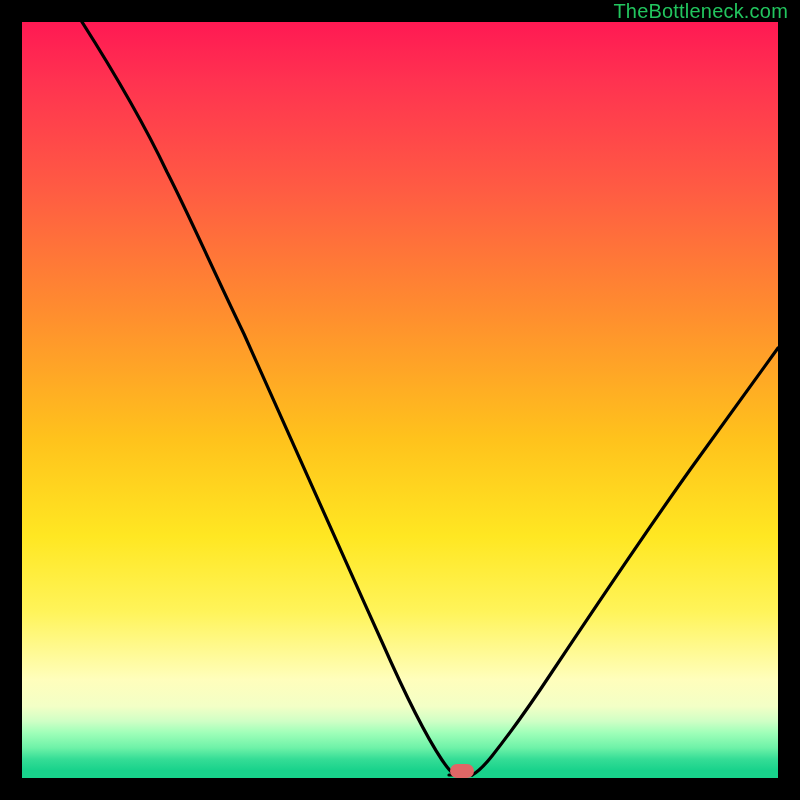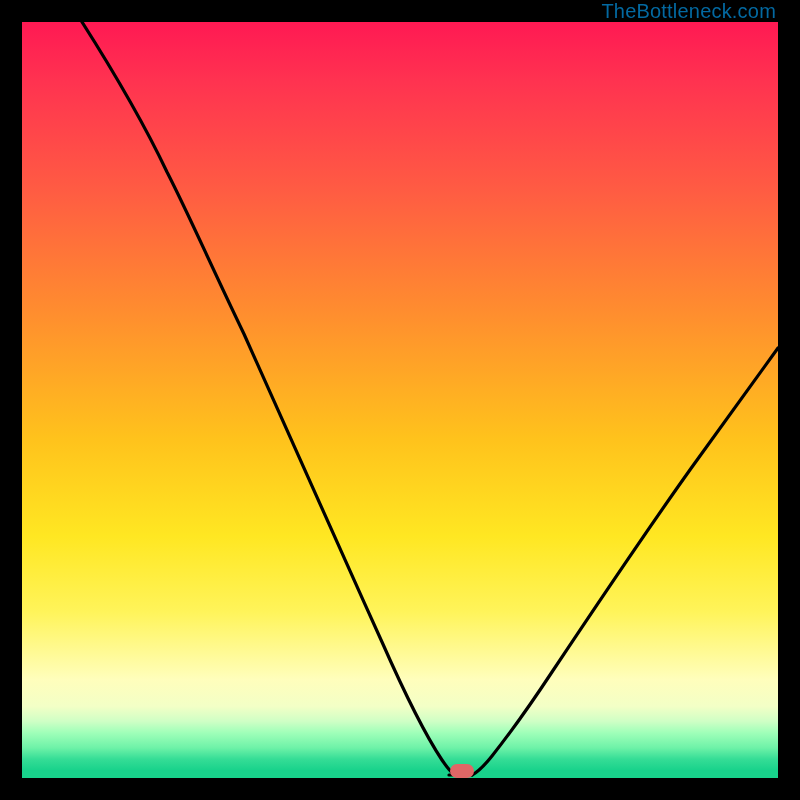--- a/index.html
+++ b/index.html
@@ -39,22 +39,22 @@
       #a0ffb9 94%,
       #6ef2a8 96%,
       #35dd96 97.5%,
       #18d28b 99%,
       #18d28b 100%
     );
   }
   .watermark {
     position: absolute;
     top: 0px;
-    right: 24px;
-    color: #0369a1;
+    right: 12px;
+    color: #22c55e;
     font-size: 20px;
     font-weight: 500;
     letter-spacing: 0.2px;
     user-select: none;
   }
   svg.curve {
     position: absolute;
     left: 0;
     top: 0;
     width: 756px;

